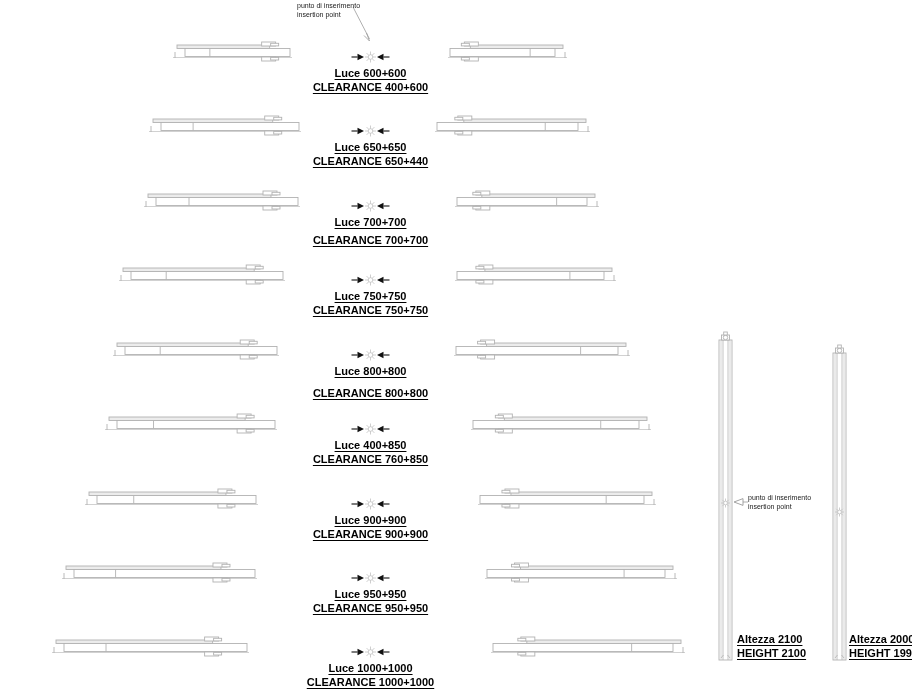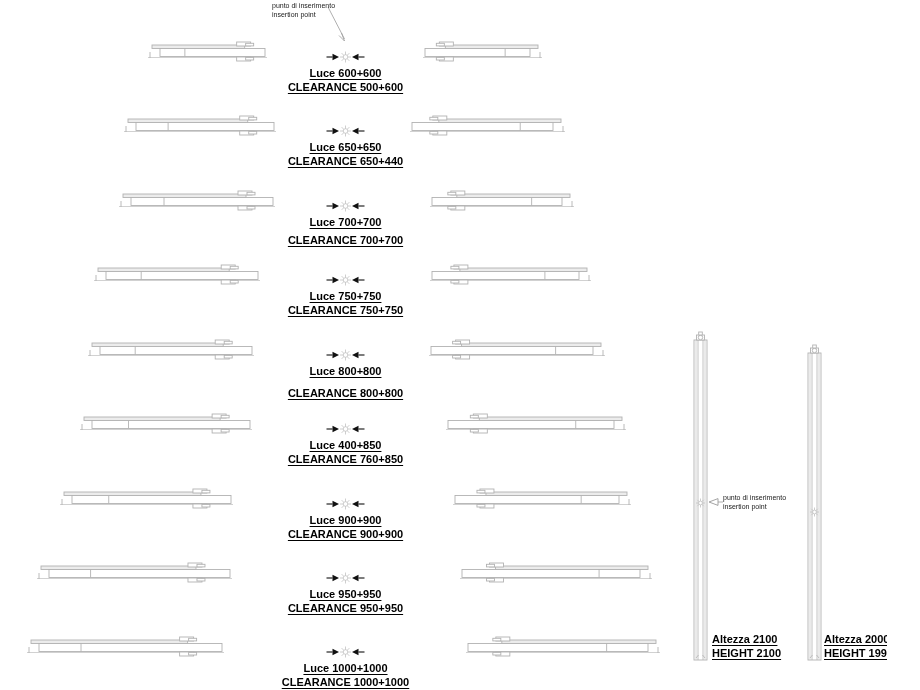--- a/index.html
+++ b/index.html
@@ -1,18 +1,18 @@
 <!DOCTYPE html>
 <html><head>
 <meta charset="utf-8">
 <style>
   html,body{margin:0;padding:0;background:#fff;}
   .canvas{
     position:relative;width:887px;height:690px;background:#fff;
-    font-family:"Liberation Sans",sans-serif;overflow:hidden;
+    font-family:"Liberation Sans",sans-serif;overflow:hidden;margin-left:25px;
   }
   svg.linework{position:absolute;left:0;top:0;}
   .anno{
     position:absolute;font-size:7px;line-height:9px;color:#1a1a1a;
     white-space:nowrap;z-index:2;
   }
   .row-label{
     position:absolute;left:195px;width:301px;text-align:center;
     font-weight:bold;font-size:11px;color:#000;
     text-decoration:underline;text-underline-offset:2px;text-decoration-thickness:1px;
@@ -399,21 +399,21 @@
     <div>insertion point</div>
   </div>
 
   <div class="anno" style="left:723px;top:493px">
     <div>punto di inserimento</div>
     <div>insertion point</div>
   </div>
 
   <div id="labels">
       <div class="row-label" style="top: 67px;">Luce 600+600</div>
-      <div class="row-label" style="top: 81px;">CLEARANCE 500+600</div>
+      <div class="row-label" style="top: 81px;">CLEARANCE 400+600</div>
       <div class="row-label" style="top: 141px;">Luce 650+650</div>
       <div class="row-label" style="top: 155px;">CLEARANCE 650+440</div>
       <div class="row-label" style="top: 216px;">Luce 700+700</div>
       <div class="row-label" style="top: 234px;">CLEARANCE 700+700</div>
       <div class="row-label" style="top: 290px;">Luce 750+750</div>
       <div class="row-label" style="top: 304px;">CLEARANCE 750+750</div>
       <div class="row-label" style="top: 365px;">Luce 800+800</div>
       <div class="row-label" style="top: 387px;">CLEARANCE 800+800</div>
       <div class="row-label" style="top: 439px;">Luce 400+850</div>
       <div class="row-label" style="top: 453px;">CLEARANCE 760+850</div>

